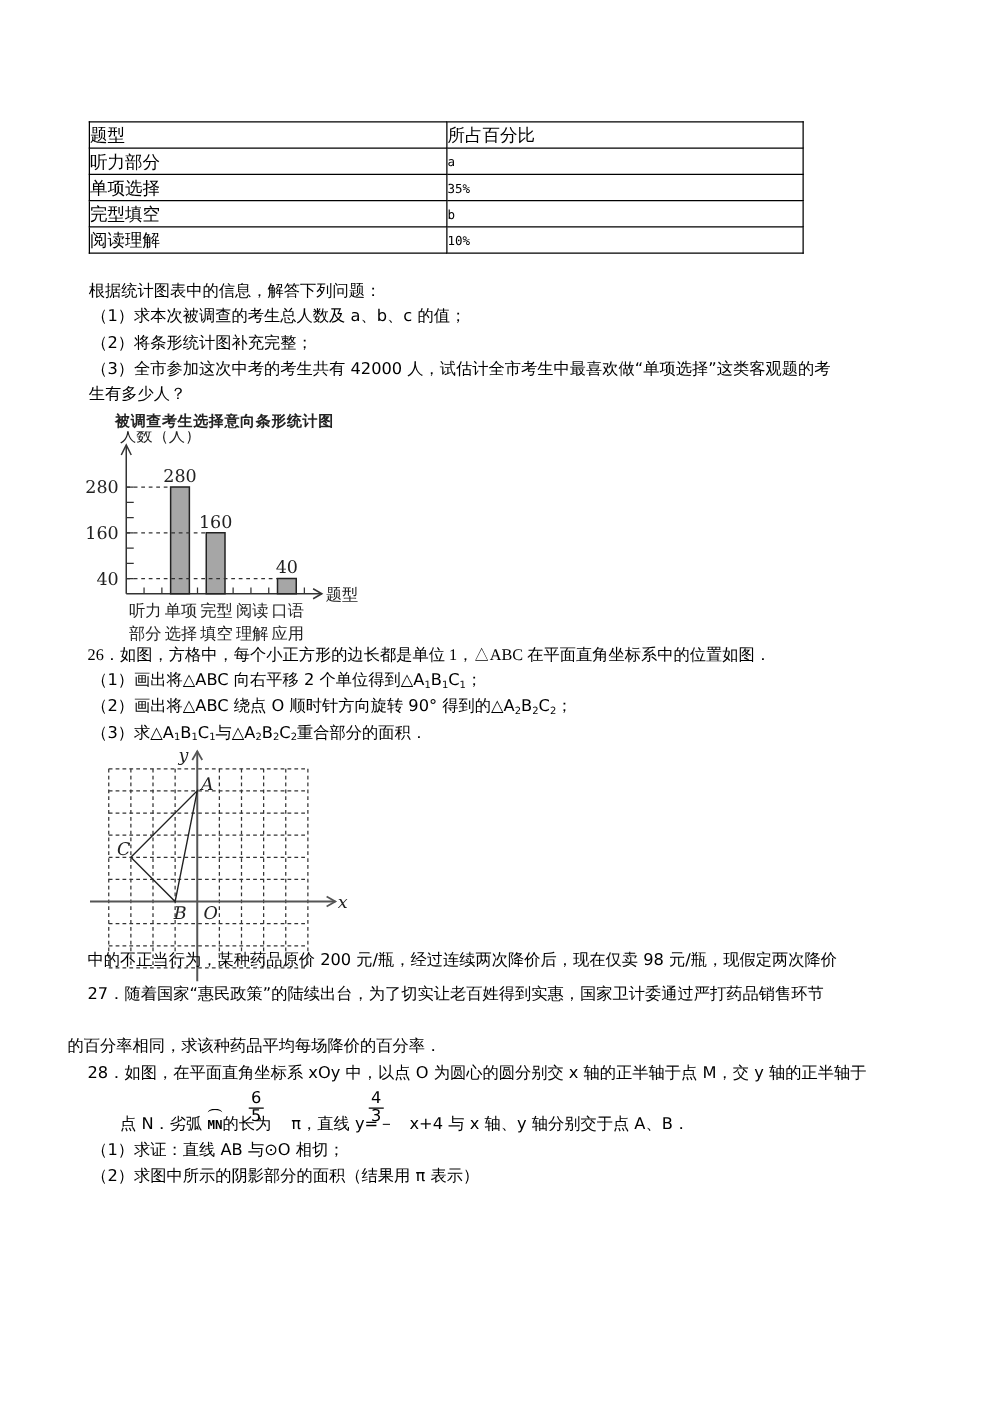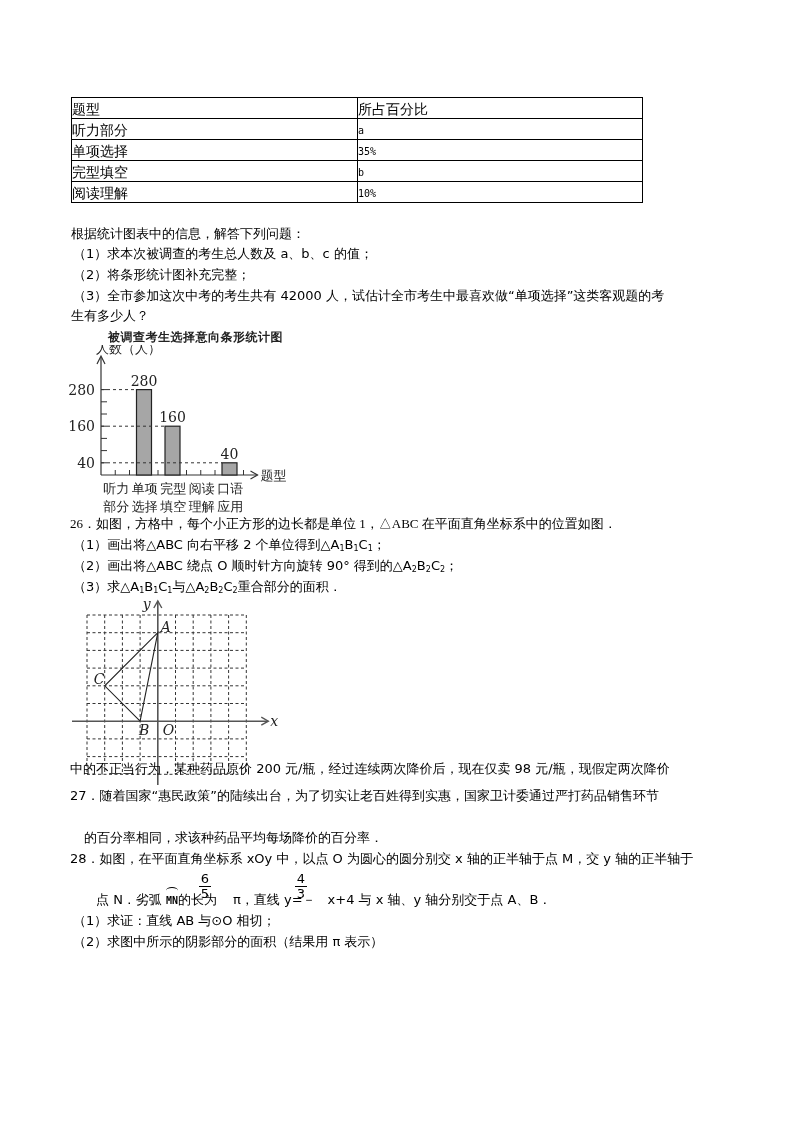--- a/index.html
+++ b/index.html
@@ -13,21 +13,21 @@
   table.survey td.c1 { width: 285px; font-size: 14px; }
   table.survey td.c2 { font-size: 10px; font-family: "DejaVu Sans Mono", monospace; }
   table.survey tr.head td.c2 { font-size: 14px; font-family: "DejaVu Sans", sans-serif; }
   .line { position: absolute; left: 71px; white-space: nowrap; font-size: 13px; line-height: 18px; }
   .line.indent { left: 73px; }
   .sub { font-size: 8px; vertical-align: -2px; }
   .frac { position: absolute; font-family: "DejaVu Sans", sans-serif; font-size: 13px; line-height: 14px; text-align: center; }
   .frac .num { display: block; border-bottom: 1px solid #000; padding: 0 1px; }
   .frac .den { display: block; }
   svg text { font-family: "DejaVu Serif", serif; }
-  .chart-title { position: absolute; left: 92px; top: 329px; font-size: 12px; font-weight: bold; color: #222; letter-spacing: 0.5px; margin-left: 16px; }
+  .chart-title { position: absolute; left: 92px; top: 329px; font-size: 12px; font-weight: bold; color: #222; letter-spacing: 0.5px; }
   .arc-mn { display: inline-block; position: relative; font-family: "DejaVu Sans Mono", monospace; font-size: 10px; font-weight: bold; }
   .arc-mn::before { content: ""; position: absolute; left: 0; right: 0; top: -5px; height: 6px;
                     border-top: 1px solid #000; border-radius: 50% 50% 0 0; }
 </style>
 </head>
 <body>
 
 <table class="survey">
   <tbody>
       <tr class="head">
@@ -148,21 +148,21 @@
     <text x="100.8" y="36.7" font-size="14" font-style="italic" fill="#222">A</text>
     <text x="79.1" y="140.2" font-size="14" font-style="italic" fill="#222">B</text>
     <text x="33.7" y="88.8" font-size="14" font-style="italic" fill="#222">C</text>
     <text x="102.8" y="140.2" font-size="14" font-style="italic" fill="#222">O</text>
     <text x="210.29999999999998" y="131.2" font-size="14" font-style="italic" fill="#222">x</text>
     <text x="82.8" y="14" font-size="14" font-style="italic" fill="#222">y</text>
   </svg>
 
 <div class="line" style="top:787px; left:70px;">27．随着国家“惠民政策”的陆续出台，为了切实让老百姓得到实惠，国家卫计委通过严打药品销售环节</div>
 <div class="line" style="top:760px; left:70px;">中的不正当行为，某种药品原价 200 元/瓶，经过连续两次降价后，现在仅卖 98 元/瓶，现假定两次降价</div>
-<div class="line" style="top:829px; left:84px;">的百分率相同，求该种药品平均每场降价的百分率．</div>
+<div class="line" style="top:829px; left:54px;">的百分率相同，求该种药品平均每场降价的百分率．</div>
 
 <div class="line" style="top:850px; left:70px;">28．如图，在平面直角坐标系 xOy 中，以点 O 为圆心的圆分别交 x 轴的正半轴于点 M，交 y 轴的正半轴于</div>
 <div class="line" style="top:891px; left:70px;margin-left:26px;">
   <span>点 N．劣弧 </span><span class="arc-mn">MN</span><span>的长为</span><span style="display:inline-block; width:16px;"></span><span>π，直线 y=－</span><span style="display:inline-block; width:12px;"></span><span>x+4 与 x 轴、y 轴分别交于点 A、B．</span>
 </div>
 <div class="frac" style="left:199px; top:872px; width:12px;">
   <span class="num">6</span>
   <span class="den">5</span>
 </div>
 <div class="frac" style="left:295px; top:872px; width:12px;">

